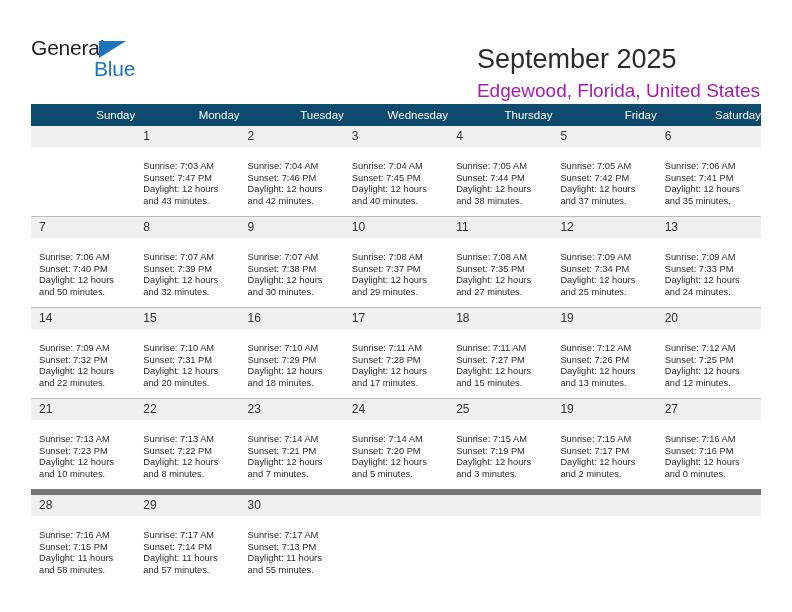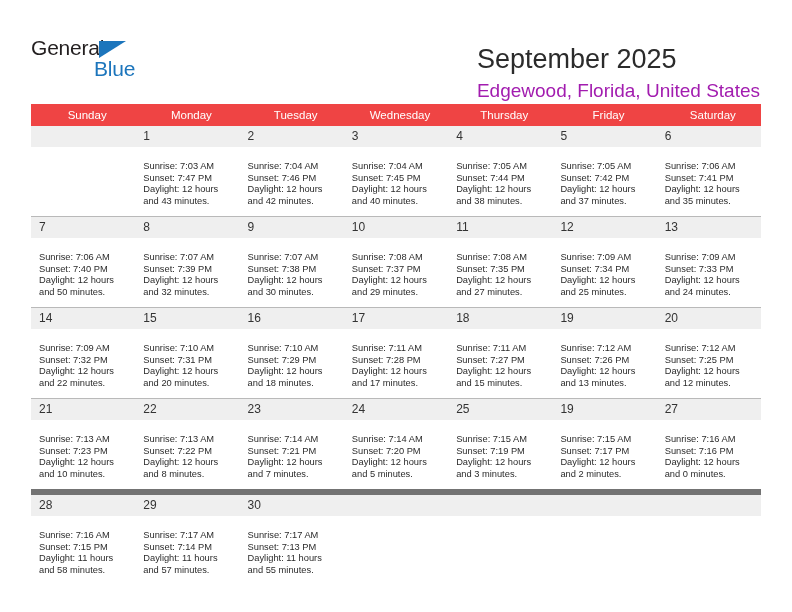--- a/index.html
+++ b/index.html
@@ -91,25 +91,25 @@
     position: absolute;
     left: 31px;
     top: 104px;
     width: 730px;
     border-collapse: collapse;
     table-layout: fixed;
   }
   .calendar col { width: 104.28px; }
 
   .calendar thead th {
-    background: #ef4444;
+    background: #0c4a6e;
     color: #ffffff;
     font-size: 11.5px;
     font-weight: normal;
-    text-align: center;
+    text-align: right;
     padding: 5px 0 5px 8px;
     height: 12px;
     vertical-align: middle;
   }
 
   .week-row { }
   .daycell {
     vertical-align: top;
     padding: 0;
     height: 90px;

